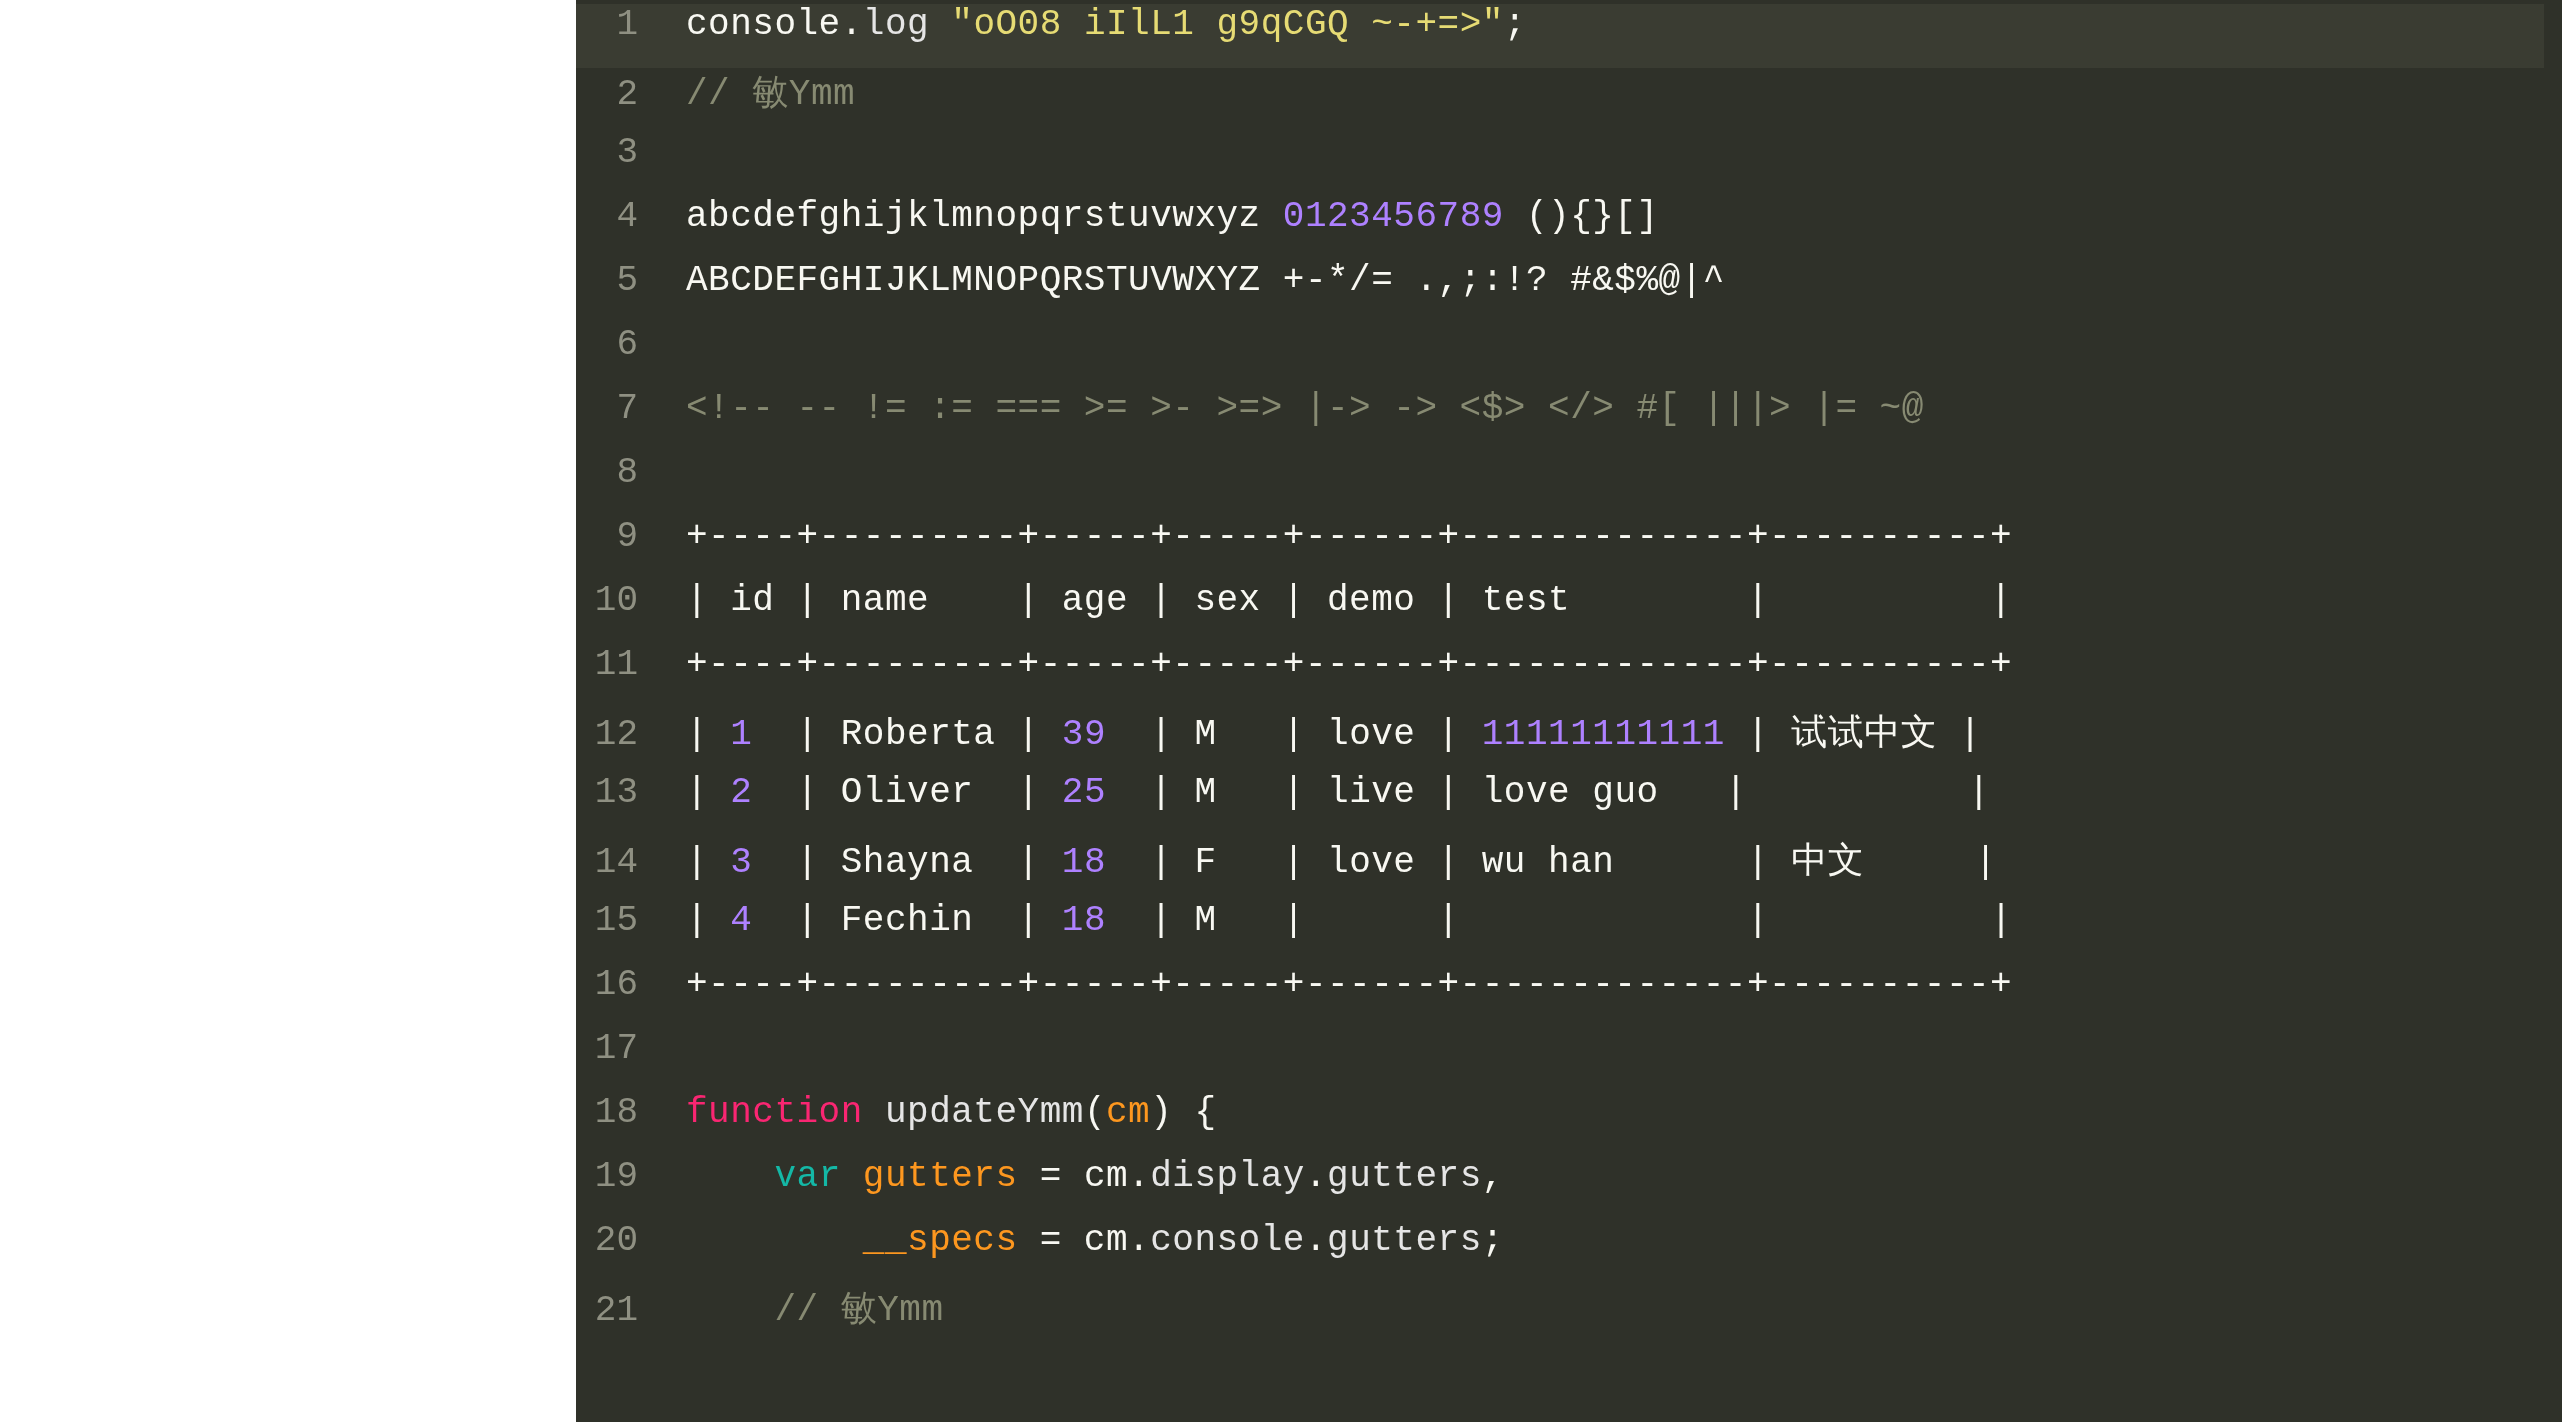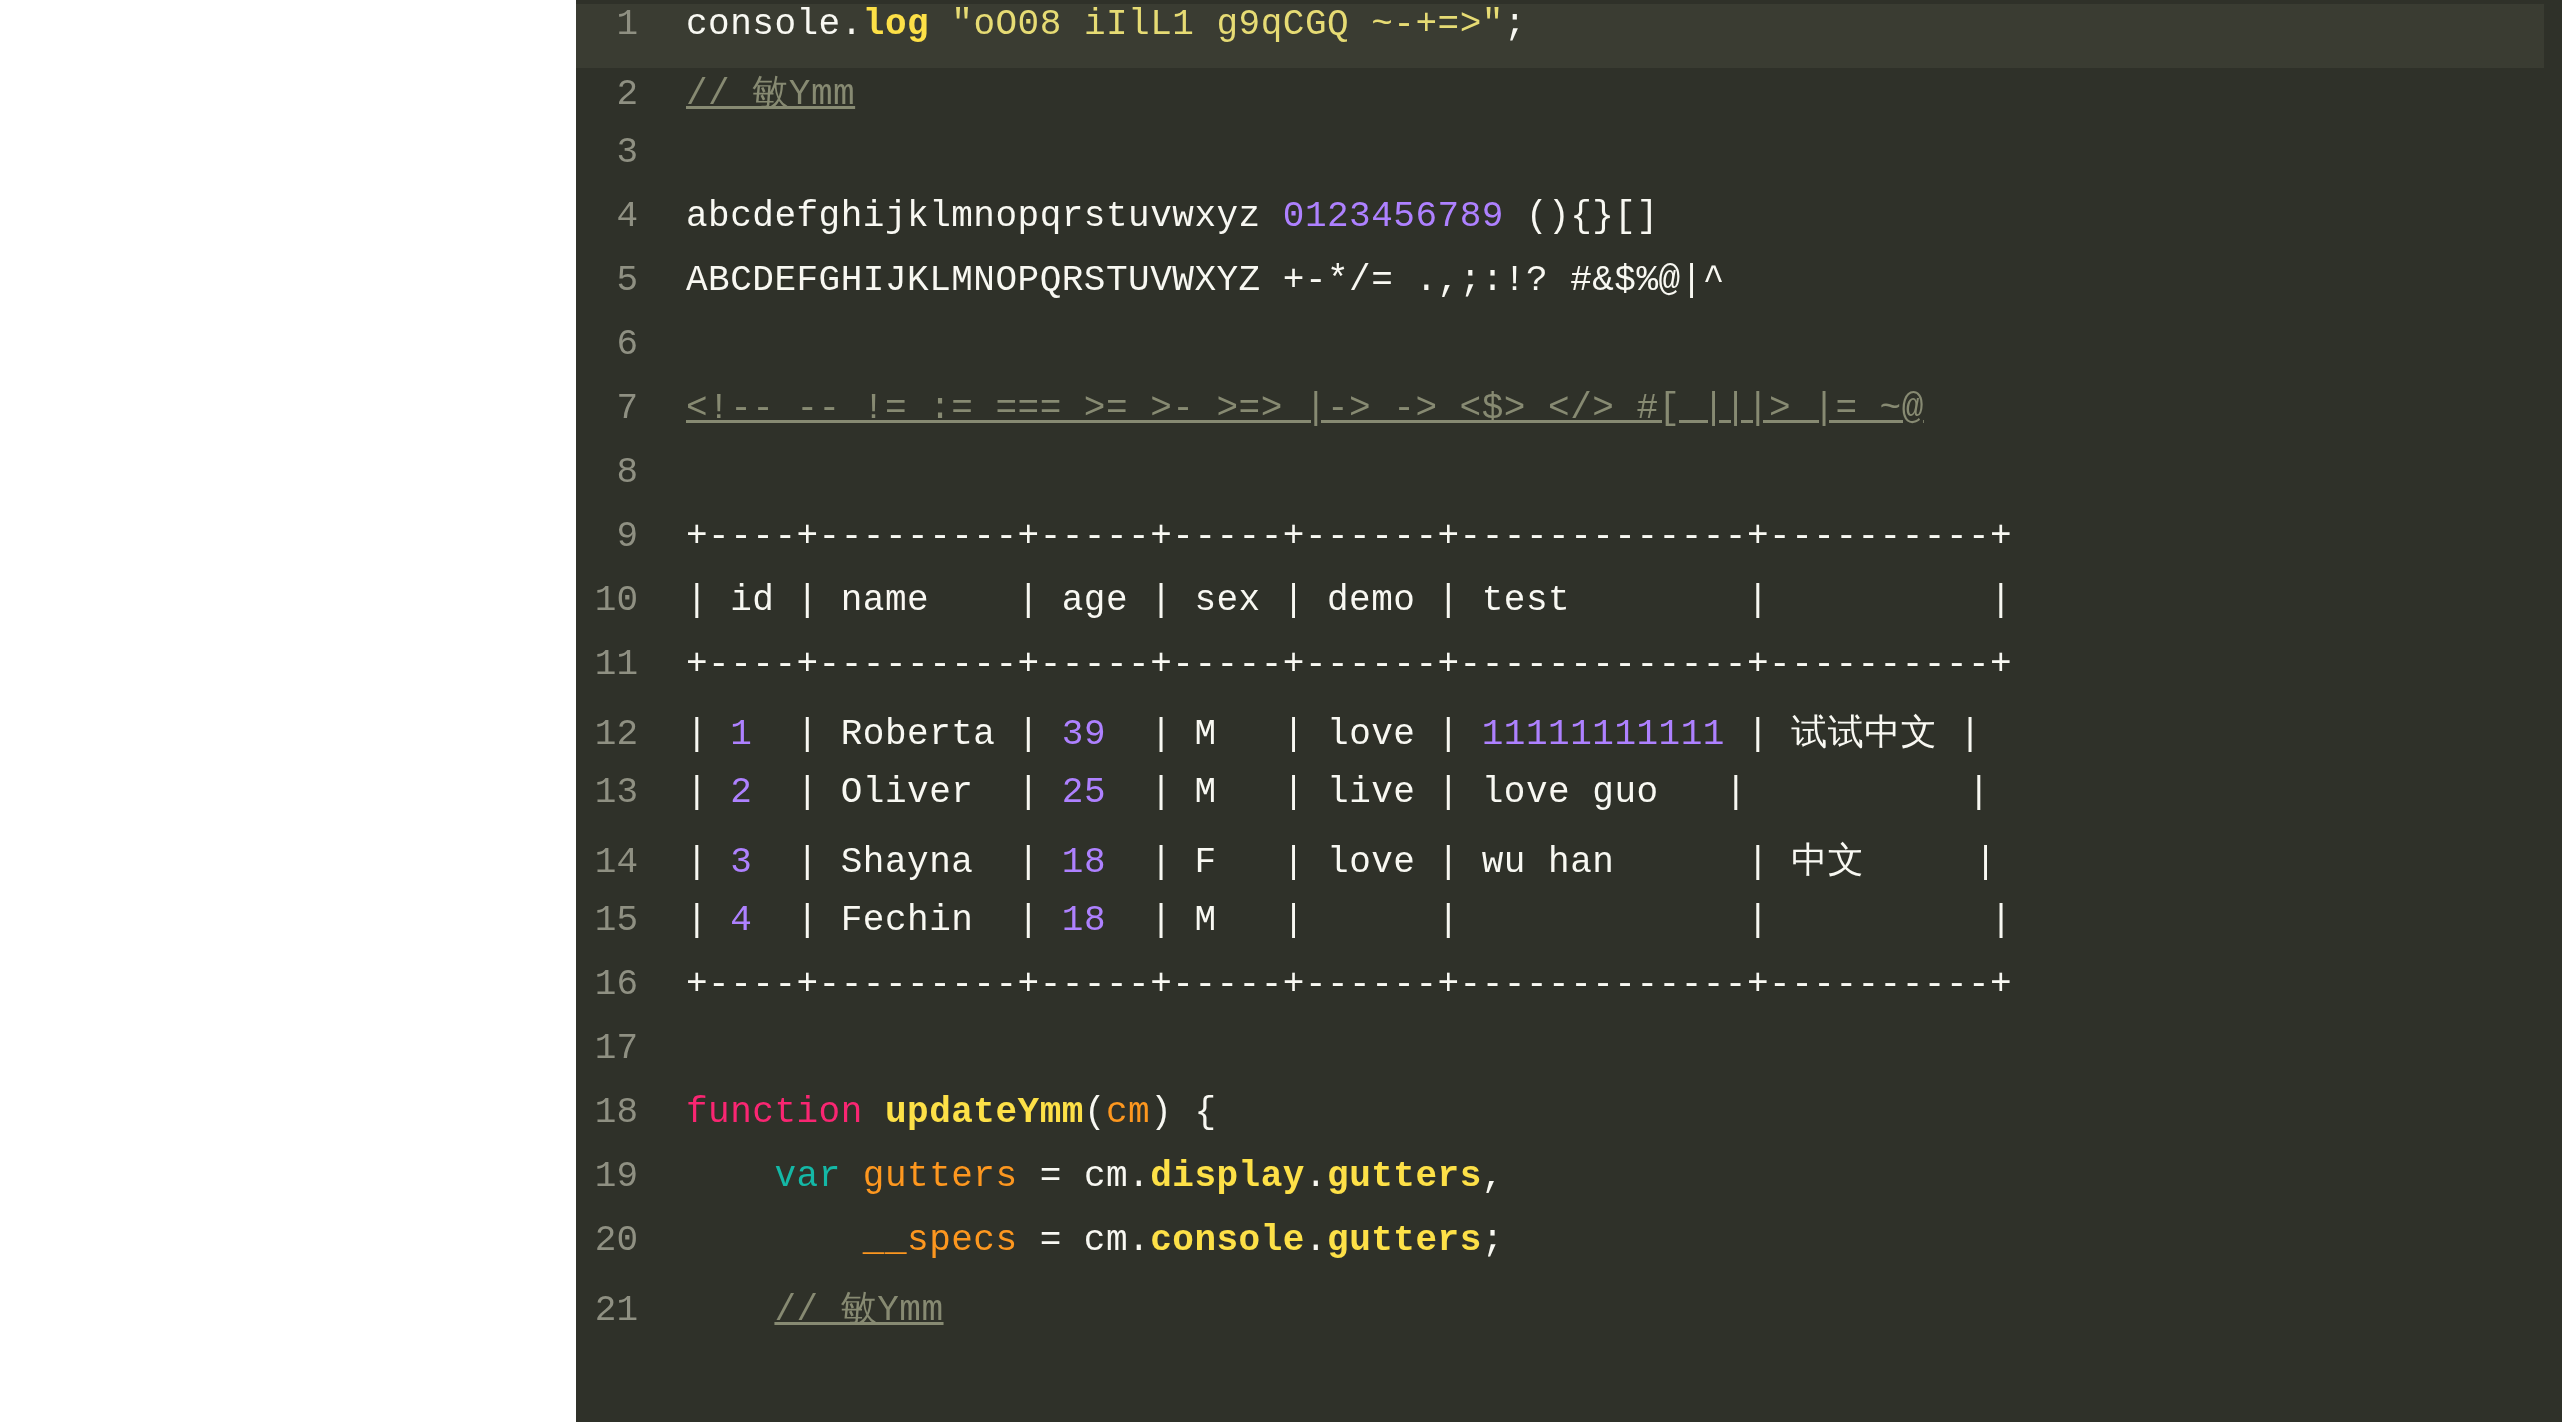--- a/index.html
+++ b/index.html
@@ -7,23 +7,23 @@
   .wrap { display: flex; width: 100%; height: 100%; }
   .left-blank { width: 576px; background: #ffffff; }
   .editor { flex: 1; background: #2f3129; color: #d7d8c8; position: relative; overflow: hidden; }
   .line-highlight { position: absolute; left: 0; right: 18px; top: 4px; height: 64px; background: #3a3c32; }
   .code-lines { position: relative; padding-top: 4px; }
   .row { display: flex; align-items: baseline; height: 64px; }
   .gutter { width: 86px; min-width: 86px; text-align: right; padding-right: 24px; color: #8f9082; font-size: 36px; user-select: none; }
   .content { font-size: 36px; white-space: pre; padding-left: 24px; letter-spacing: 0.5px; }
   
   .c-white    { color: #f8f8f2; }
-  .c-muted    { color: #878a72; text-decoration: underline; }      
+  .c-muted    { color: #878a72; }      
   .c-yellow   { color: #e6db74; }
-  .c-green    { color: #fde047; font-weight: bold; }      
+  .c-green    { color: #e5e5e5; }      
   .c-purple   { color: #ae81ff; }      
   .c-magenta  { color: #f92672; }      
   .c-cyan     { color: #14b8a6; }      
   .c-orange   { color: #fd971f; }      
 </style>
 </head>
 <body>
 
 <div class="wrap">
   <div class="left-blank"></div>

